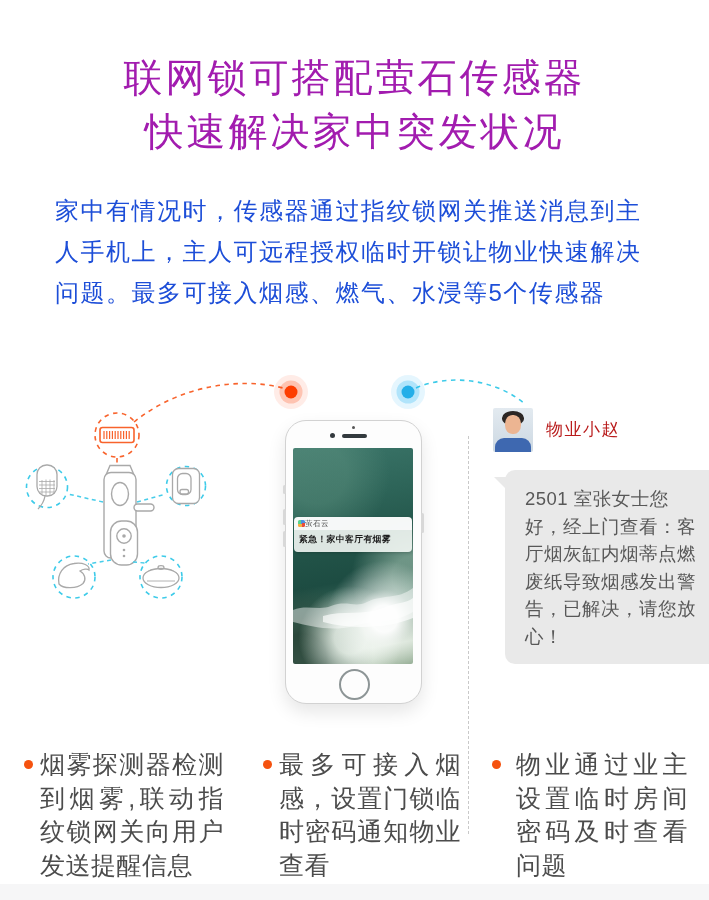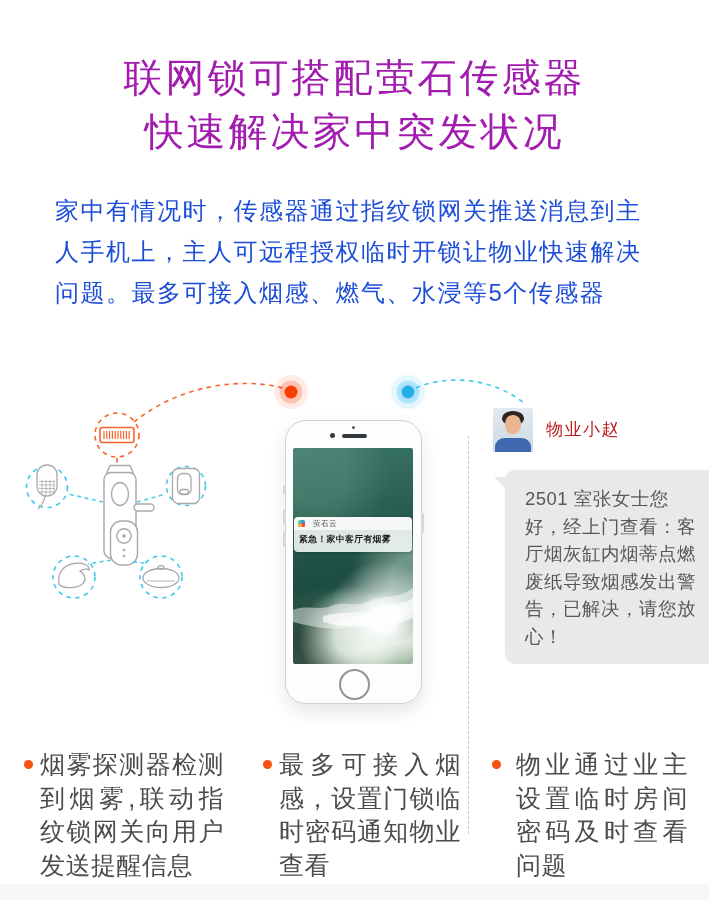--- a/index.html
+++ b/index.html
@@ -41,21 +41,21 @@
       linear-gradient(170deg,#3b7569 0%,#2d6458 25%,#215247 48%,#1d4c42 60%,#3a685a 72%,#7e9a84 82%,#c9d9c8 90%,#8fa98f 100%);
   }
   .foam{position:absolute;left:0;top:116px;width:120px;height:70px;}
   .notif{
     position:absolute;left:1px;top:69px;width:118px;border-radius:4px;overflow:hidden;
     box-shadow:0 1px 3px rgba(0,0,0,0.18);
   }
   .notif-head{background:rgba(253,253,253,0.97);height:13px;display:flex;align-items:center;padding:0 4px;}
   .app-icon{width:7px;height:7px;border-radius:1.5px;
     background:conic-gradient(#4a90e2 0 25%, #e74c3c 0 50%, #f5b041 0 75%, #58d68d 0);}
-  .app-name{font-size:7.5px;color:#4a4a4a;margin-left:8px;letter-spacing:0.5px;}
+  .app-name{font-size:7.5px;color:#4a4a4a;margin-left:0;letter-spacing:0.5px;}
   .notif-body{background:rgba(247,250,247,0.88);padding:4px 5px 6px;font-size:8.8px;font-weight:bold;color:#1e1e1e;letter-spacing:0.4px;}
   .home-btn{position:absolute;left:53px;top:248px;width:27px;height:27px;border:2px solid #8d9596;border-radius:50%;box-sizing:content-box;}
   .nub{position:absolute;background:#d8d8d8;border-radius:2px;width:3px;}
   
   .avatar{position:absolute;left:493px;top:408px;width:40px;height:44px;border-radius:2px;overflow:hidden;
     background:linear-gradient(#e3eaf0,#ccd8e2);}
   .av-hair{position:absolute;left:9px;top:3px;width:22px;height:14px;background:#2b2624;border-radius:50% 50% 42% 42%;}
   .av-face{position:absolute;left:12px;top:7px;width:16px;height:19px;background:#ecb592;border-radius:46%;}
   .av-shirt{position:absolute;left:2px;top:30px;width:36px;height:14px;background:#3e68b0;border-radius:9px 9px 0 0;}
   .manager-name{position:absolute;left:546px;top:418px;font-size:17px;color:#b91c1c;letter-spacing:1.5px;}

